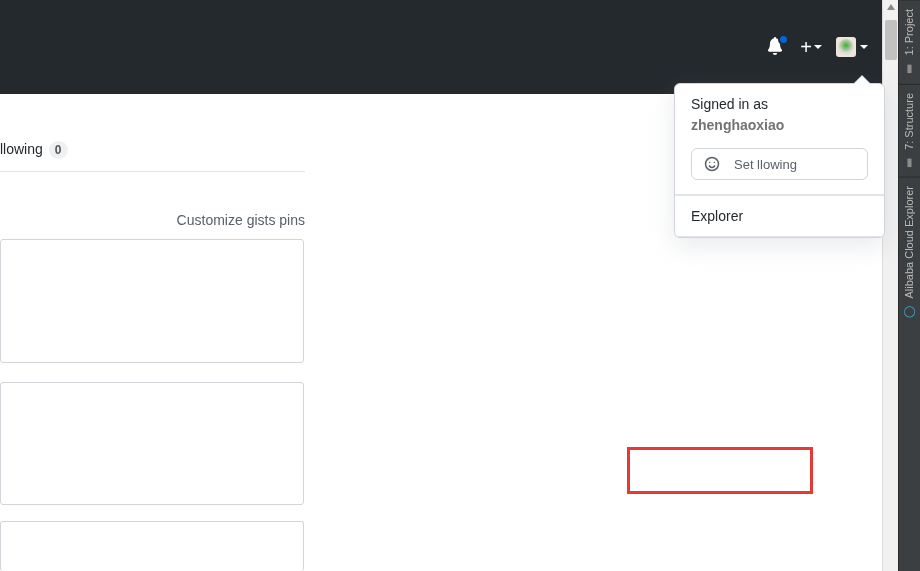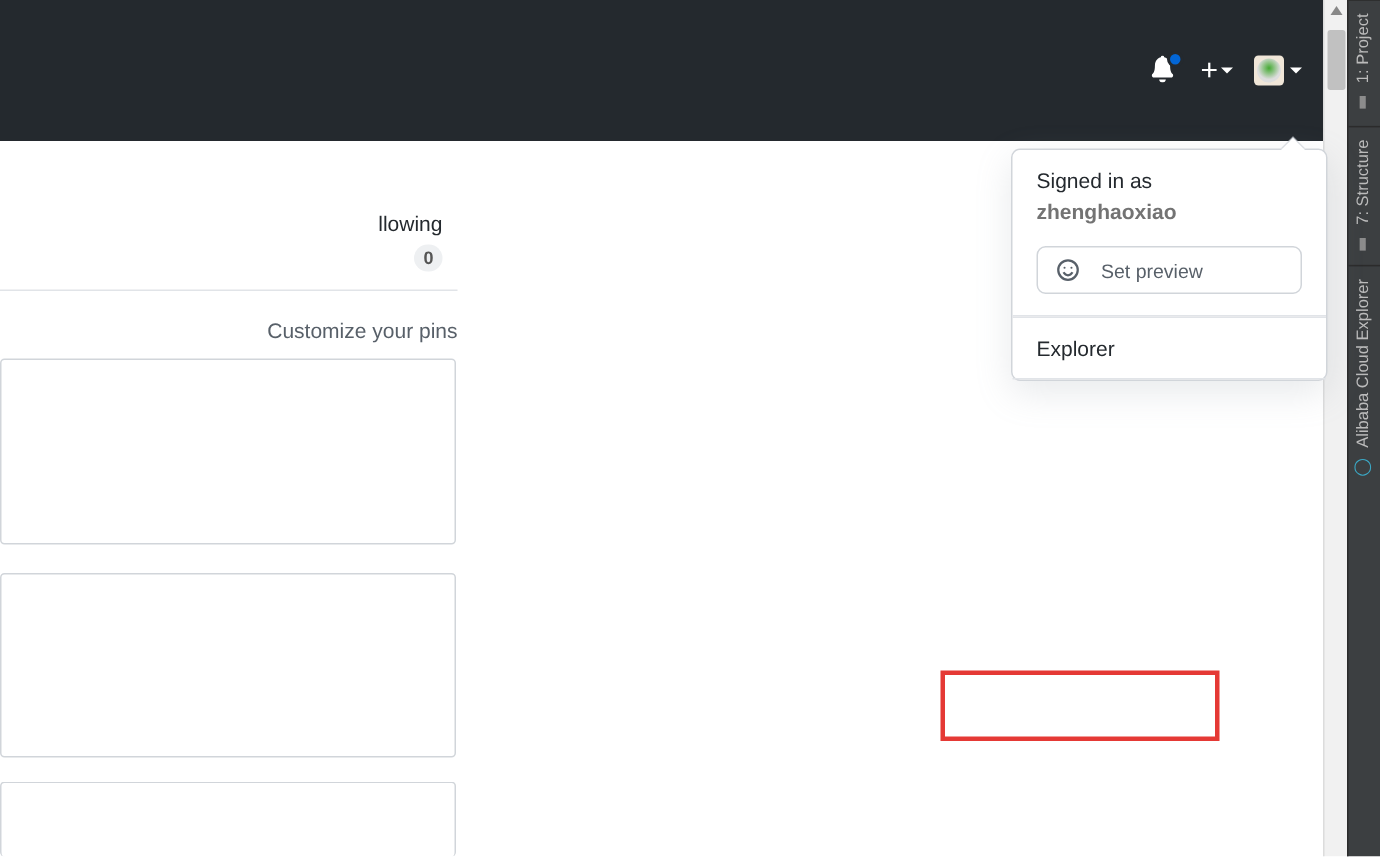--- a/index.html
+++ b/index.html
@@ -69,21 +69,21 @@
   .caret { width: 0; height: 0; border-left: 4px solid transparent; border-right: 4px solid transparent; border-top: 4px solid #ffffff; }
   .avatar-wrap { display: flex; align-items: center; gap: 4px; cursor: pointer; }
   .avatar { width: 20px; height: 20px; border-radius: 3px; background: #f0e6d8; display:inline-block; position:relative; overflow:hidden; }
   .avatar::before { content:""; position:absolute; inset:2px; border-radius:50%; background: radial-gradient(circle at 50% 40%, #4a3, #ddd 60%); }
 
   
   .tabs-frag {
     position: absolute; left: 0; top: 137px; width: 305px;
     padding: 4px 10px 12px 0;
     border-bottom: 1px solid #e1e4e8;
-    display: flex; align-items: flex-end; gap: 6px; flex-direction: column;
+    display: flex; align-items: flex-start; gap: 6px;
   }
   .tabs-frag .count {
     display: inline-block; font-size: 12px; font-weight: 600;
     background: #eef0f2; color: #555; padding: 0 6px; border-radius: 10px; line-height: 18px;
   }
   .customize {
     position: absolute; left: 0; top: 212px; width: 305px;
     text-align: right; font-size: 14px; color: #586069;
     padding-right: 0;
   }
@@ -91,21 +91,21 @@
     position: absolute; left: 0; width: 304px;
     border: 1px solid #d1d5da; border-radius: 3px;
     background: #fff;
   }
   .card1 { top: 239px; height: 124px; }
   .card2 { top: 382px; height: 123px; }
   .card3 { top: 521px; height: 50px; border-bottom: none; } 
 
   
   .menu {
-    position: absolute; left: 674px; top: 99px;
+    position: absolute; left: 674px; top: 83px;
     width: 211px;
     background: #ffffff;
     border: 1px solid #d1d5da;
     border-radius: 6px;
     box-shadow: 0 8px 24px rgba(140,149,159,0.2);
   }
   .menu::before {
     content: ""; position: absolute; top: -8px; right: 14px;
     width: 0; height: 0;
     border-left: 8px solid transparent; border-right: 8px solid transparent;
@@ -178,39 +178,39 @@
           <span class="caret"></span>
         </div>
       </div>
     </div>
 
     <div class="tabs-frag">
       <span>llowing</span>
       <span class="count">0</span>
     </div>
 
-    <div class="customize">Customize your pins</div>
+    <div class="customize">Customize gists pins</div>
 
     <div class="card card1"></div>
     <div class="card card2"></div>
     <div class="card card3"></div>
 
     <div class="menu">
       <div class="menu-header">
         <div>Signed in as</div>
         <div class="name">zhenghaoxiao</div>
       </div>
       <div class="status-btn">
         <svg class="smiley" viewBox="0 0 16 16">
           <circle cx="8" cy="8" r="6.5"></circle>
             <circle cx="5.7" cy="6.5" r=".7" fill="#586069" stroke="none"></circle>
             <circle cx="10.3" cy="6.5" r=".7" fill="#586069" stroke="none"></circle>
             <path d="M5 9.5c.8 1.3 2 2 3 2s2.2-.7 3-2"></path>
         </svg>
-        <span>Set preview</span>
+        <span>Set llowing</span>
       </div>
       <div class="menu-divider"></div>
       <div class="menu-divider"></div>
       <div class="menu-group">
         <div class="menu-item">Explorer</div>
       </div>
       <div class="menu-divider"></div>
     </div>
 
     <div class="highlight"></div>

